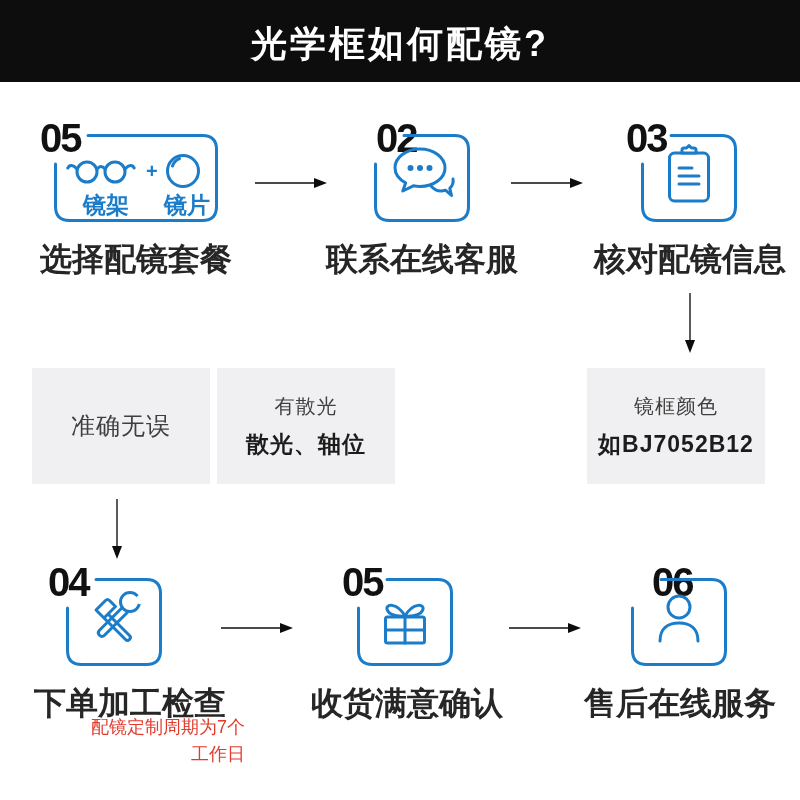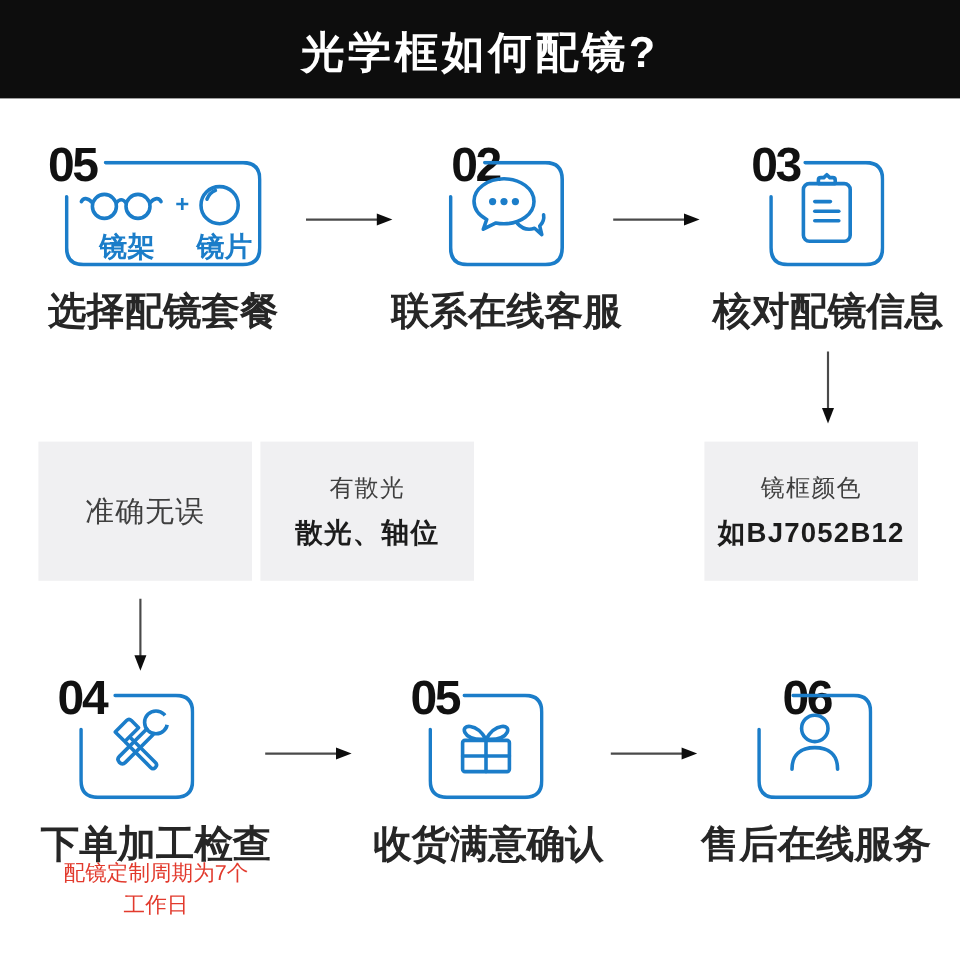--- a/index.html
+++ b/index.html
@@ -38,21 +38,21 @@
   .arrow line{stroke:var(--arrowline);stroke-width:1.8;}
   .arrow polygon{fill:var(--arrowhead);}
 
   .info-box{position:absolute;top:368px;width:178px;height:116px;background:var(--graybox);
             display:flex;flex-direction:column;align-items:center;justify-content:center;gap:9px;}
   .info-line1{font-size:20px;font-weight:400;color:var(--graytext);letter-spacing:1px;}
   .info-line1.solo{font-size:24px;}
   .info-line2{font-size:23px;font-weight:700;color:#1c1c1c;letter-spacing:1px;}
   .info-line2:empty{display:none;}
 
-  .note{position:absolute;left:15px;top:714px;width:230px;text-align:center;
+  .note{position:absolute;left:15px;top:714px;width:230px;text-align:right;
         font-size:18px;line-height:27px;color:var(--red);font-weight:400;}
 </style>
 </head>
 <body>
 
 <div class="canvas">
 
   <header class="topbar">
     <div class="title">光学框如何配镜?</div>
   </header>

